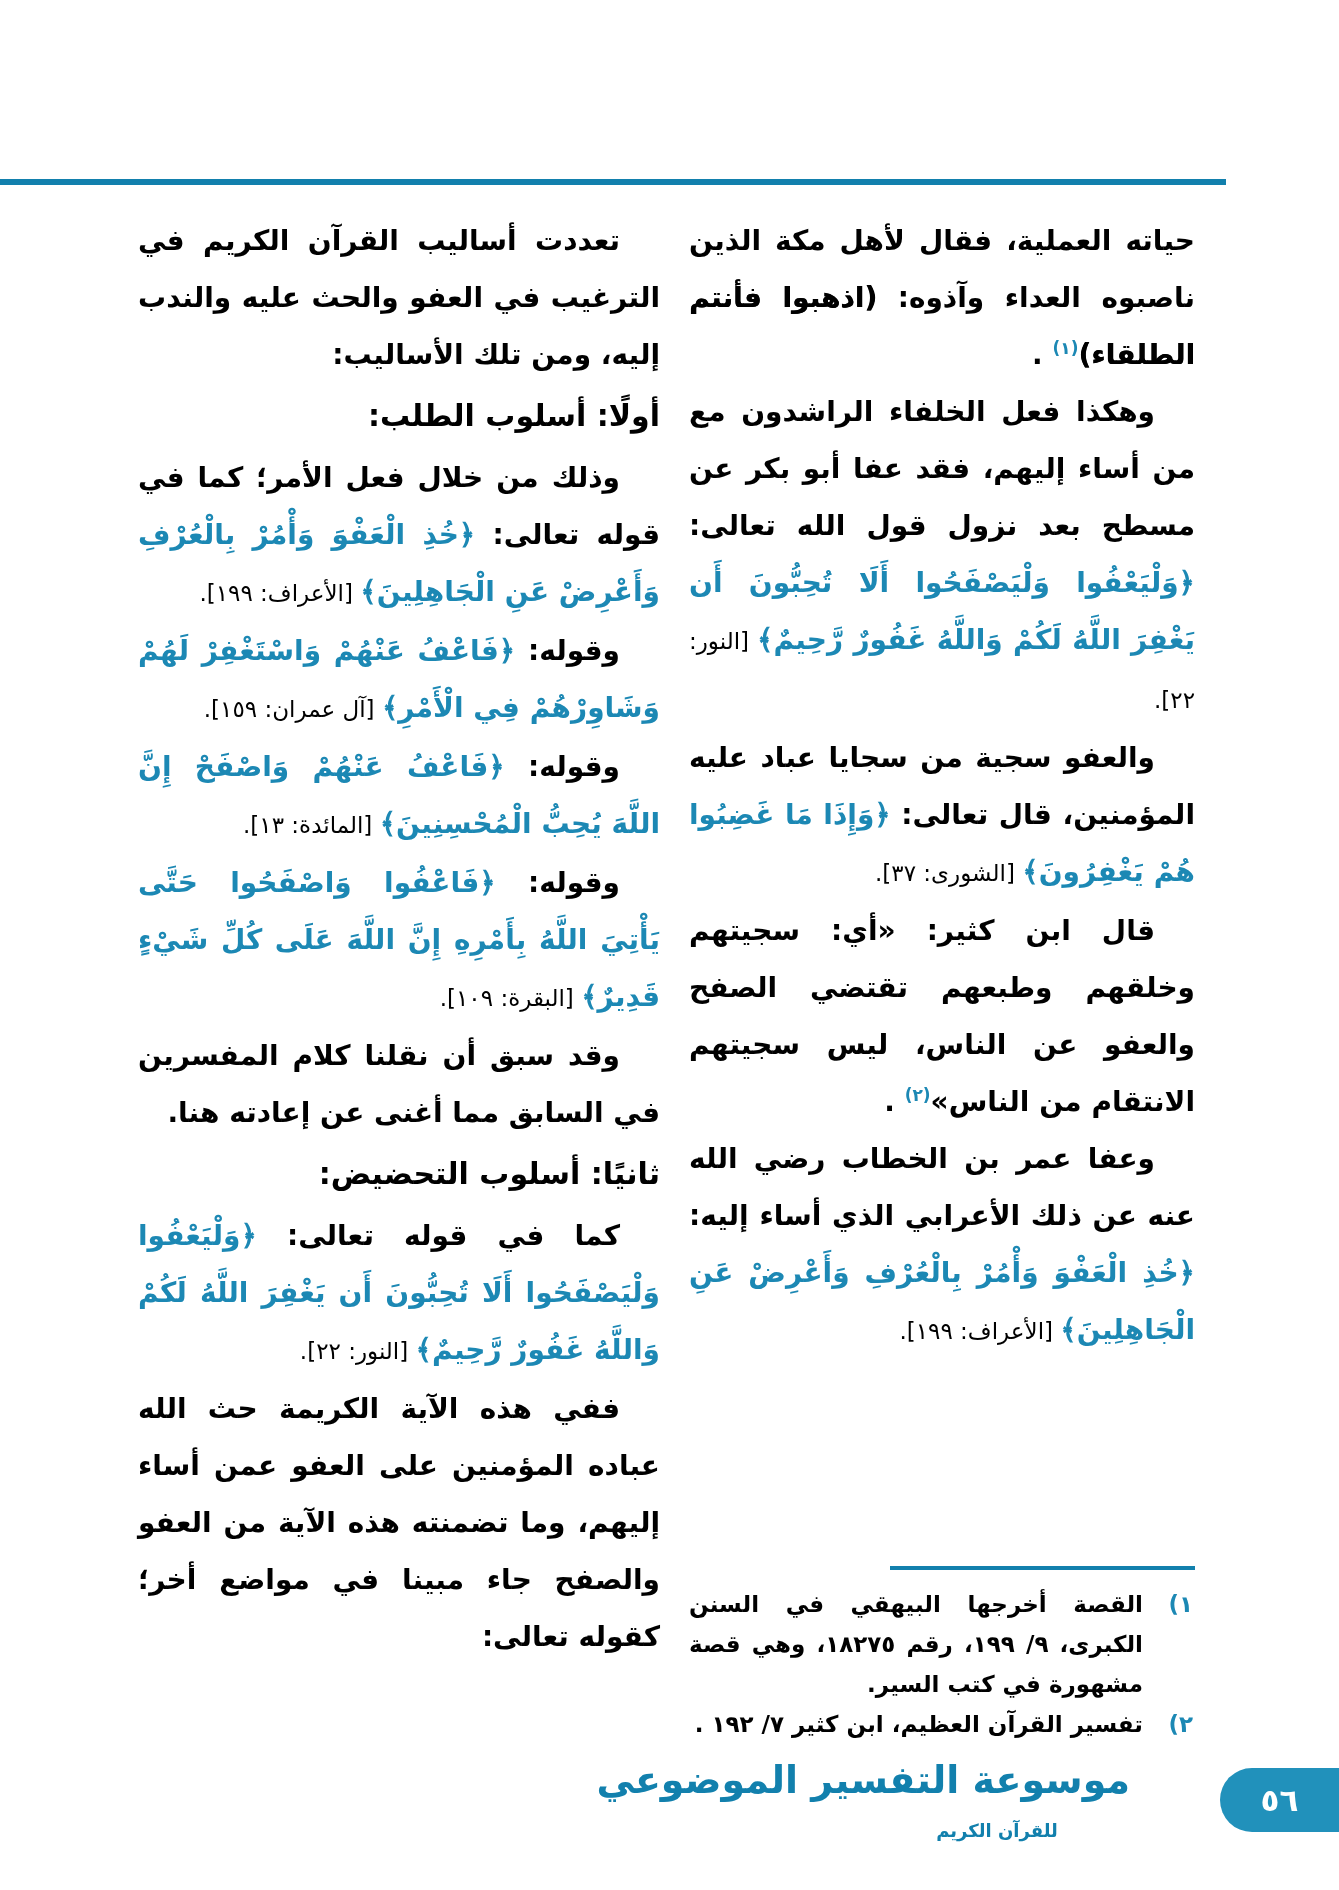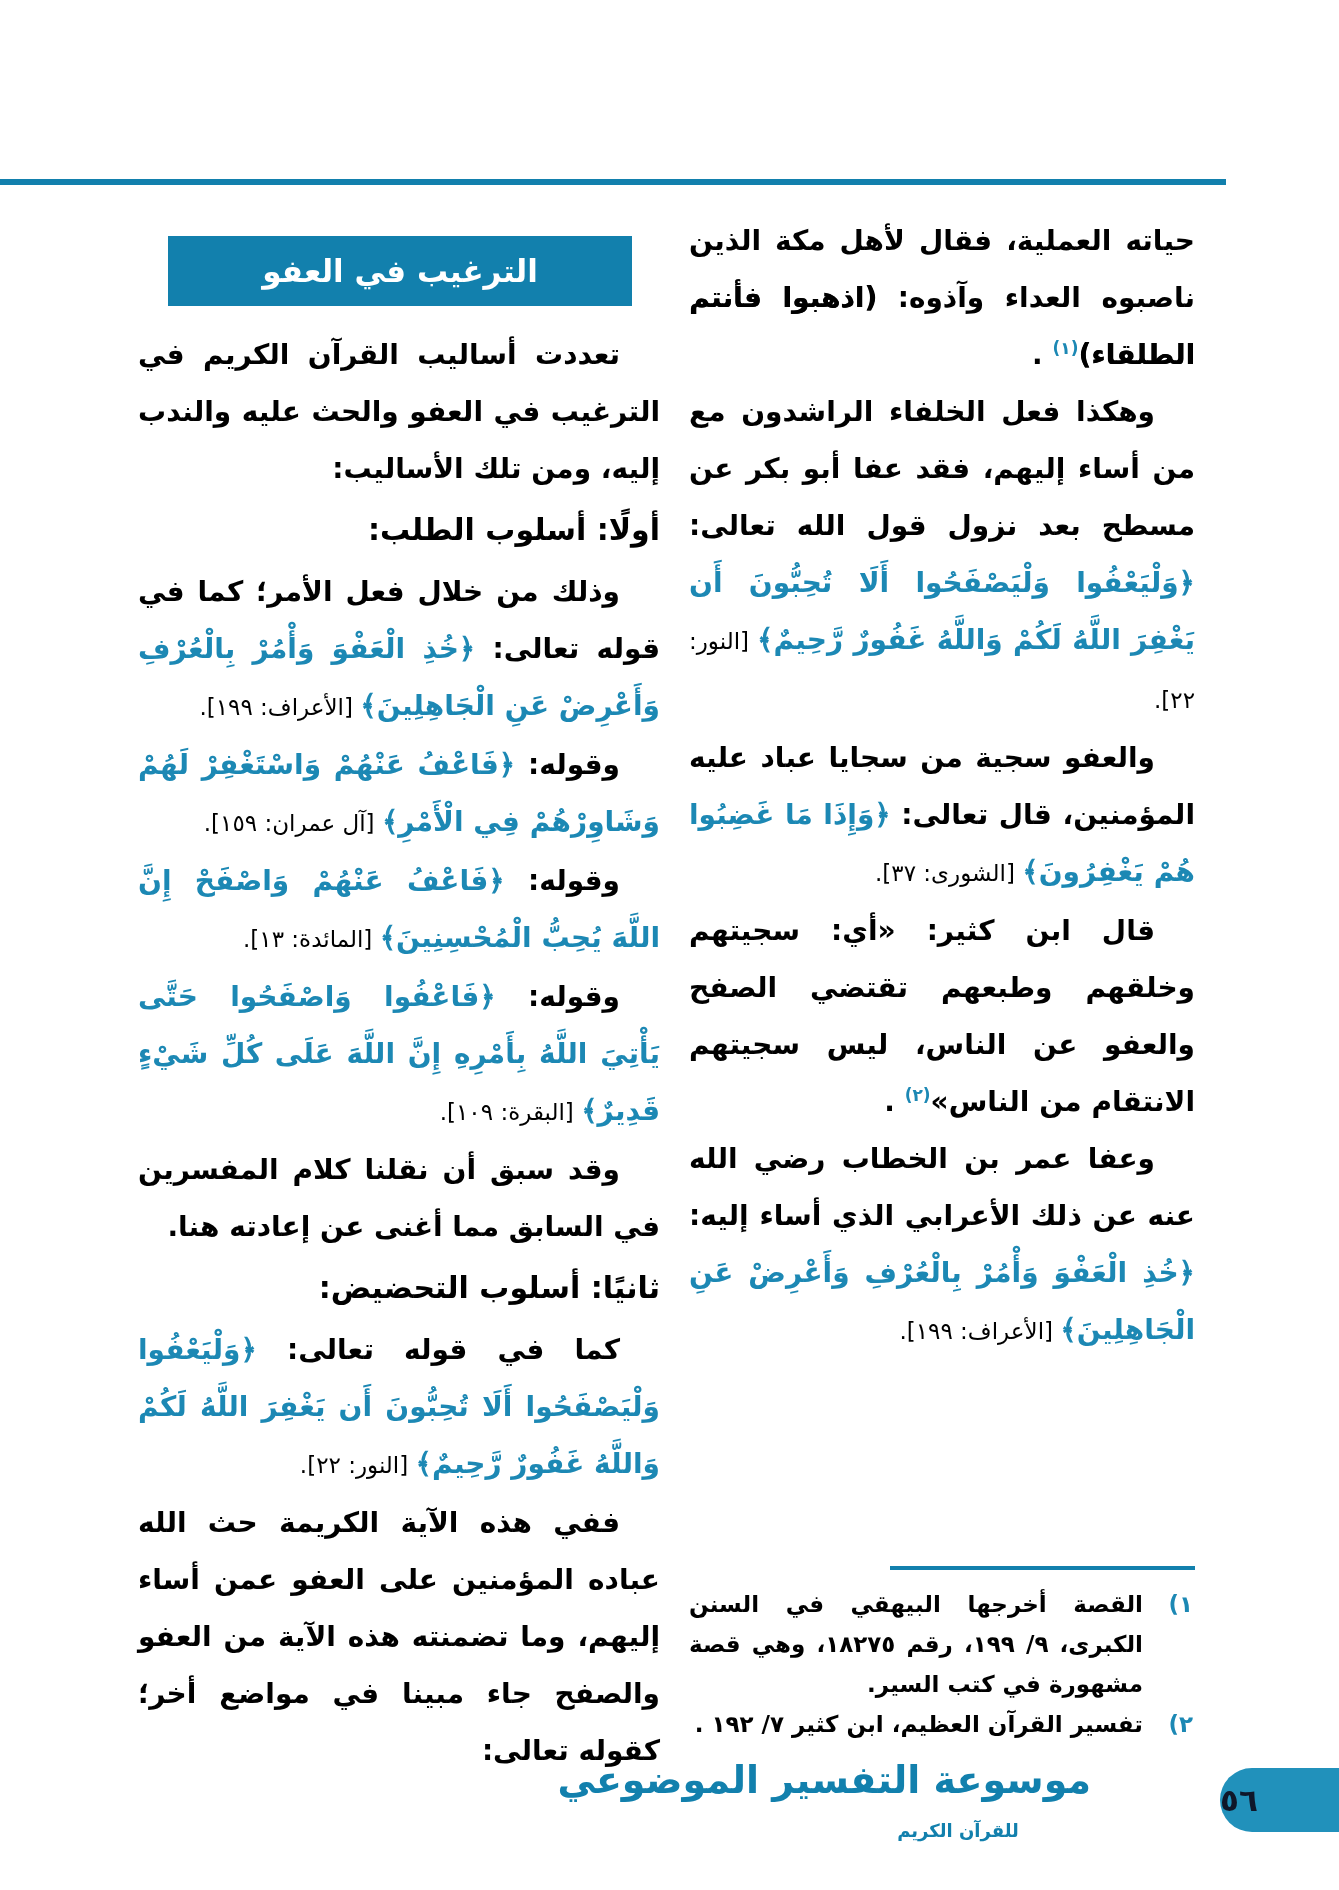--- a/index.html
+++ b/index.html
@@ -117,21 +117,21 @@
     position: absolute;
     right: 2px;
     top: 0;
     color: #1c88b4;
   }
 
   
   .footer-logo {
     position: absolute;
     top: 1758px;
-    left: 825px;
+    left: 864px;
     width: 266px;
     text-align: center;
     color: #1280ad;
   }
   .logo-main {
     font-size: 38px;
     font-weight: 700;
     line-height: 1.2;
     letter-spacing: -2px;
     white-space: nowrap;
@@ -142,46 +142,43 @@
     margin-top: 16px;
   }
   .page-badge {
     position: absolute;
     top: 1768px;
     right: 0;
     width: 119px;
     height: 64px;
     background: #2191bb;
     border-radius: 32px 0 0 32px;
-    color: #0f172a;
+    color: #ffffff;
     font-size: 31px;
     line-height: 64px;
-    text-align: left;
+    text-align: center;
   }
 </style>
 </head>
 <body>
 
 <div class="page">
 
 
   <div class="header-rule"></div>
 
   <div class="col col-right">
       <p class="para body"><span class="seg-text">حياته العملية، فقال لأهل مكة الذين ناصبوه العداء وآذوه: </span><span class="seg-strong">(اذهبوا فأنتم الطلقاء)</span><span class="seg-sup">(١)</span><span class="seg-text"> .</span></p>
       <p class="para body indent"><span class="seg-text">وهكذا فعل الخلفاء الراشدون مع من أساء إليهم، فقد عفا أبو بكر عن مسطح بعد نزول قول الله تعالى: </span><span class="seg-quran">﴿وَلْيَعْفُوا وَلْيَصْفَحُوا أَلَا تُحِبُّونَ أَن يَغْفِرَ اللَّهُ لَكُمْ وَاللَّهُ غَفُورٌ رَّحِيمٌ﴾</span><span class="seg-ref"> [النور: ٢٢].</span></p>
       <p class="para body indent"><span class="seg-text">والعفو سجية من سجايا عباد عليه المؤمنين، قال تعالى: </span><span class="seg-quran">﴿وَإِذَا مَا غَضِبُوا هُمْ يَغْفِرُونَ﴾</span><span class="seg-ref"> [الشورى: ٣٧].</span></p>
       <p class="para body indent"><span class="seg-text">قال ابن كثير: «أي: سجيتهم وخلقهم وطبعهم تقتضي الصفح والعفو عن الناس، ليس سجيتهم الانتقام من الناس»</span><span class="seg-sup">(٢)</span><span class="seg-text"> .</span></p>
       <p class="para body indent"><span class="seg-text">وعفا عمر بن الخطاب رضي الله عنه عن ذلك الأعرابي الذي أساء إليه: </span><span class="seg-quran">﴿خُذِ الْعَفْوَ وَأْمُرْ بِالْعُرْفِ وَأَعْرِضْ عَنِ الْجَاهِلِينَ﴾</span><span class="seg-ref"> [الأعراف: ١٩٩].</span></p>
     </div>
 
   <div class="col col-left">
-    <div class="title-box">
-      <span>الترغيب في العفو</span>
-    </div>
     <div>
         <p class="para body indent"><span class="seg-text">تعددت أساليب القرآن الكريم في الترغيب في العفو والحث عليه والندب إليه، ومن تلك الأساليب:</span></p>
         <p class="para heading"><span class="seg-text">أولًا: أسلوب الطلب:</span></p>
         <p class="para body indent"><span class="seg-text">وذلك من خلال فعل الأمر؛ كما في قوله تعالى: </span><span class="seg-quran">﴿خُذِ الْعَفْوَ وَأْمُرْ بِالْعُرْفِ وَأَعْرِضْ عَنِ الْجَاهِلِينَ﴾</span><span class="seg-ref"> [الأعراف: ١٩٩].</span></p>
         <p class="para body indent"><span class="seg-text">وقوله: </span><span class="seg-quran">﴿فَاعْفُ عَنْهُمْ وَاسْتَغْفِرْ لَهُمْ وَشَاوِرْهُمْ فِي الْأَمْرِ﴾</span><span class="seg-ref"> [آل عمران: ١٥٩].</span></p>
         <p class="para body indent"><span class="seg-text">وقوله: </span><span class="seg-quran">﴿فَاعْفُ عَنْهُمْ وَاصْفَحْ إِنَّ اللَّهَ يُحِبُّ الْمُحْسِنِينَ﴾</span><span class="seg-ref"> [المائدة: ١٣].</span></p>
         <p class="para body indent"><span class="seg-text">وقوله: </span><span class="seg-quran">﴿فَاعْفُوا وَاصْفَحُوا حَتَّى يَأْتِيَ اللَّهُ بِأَمْرِهِ إِنَّ اللَّهَ عَلَى كُلِّ شَيْءٍ قَدِيرٌ﴾</span><span class="seg-ref"> [البقرة: ١٠٩].</span></p>
         <p class="para body indent"><span class="seg-text">وقد سبق أن نقلنا كلام المفسرين في السابق مما أغنى عن إعادته هنا.</span></p>
         <p class="para heading"><span class="seg-text">ثانيًا: أسلوب التحضيض:</span></p>
         <p class="para body indent"><span class="seg-text">كما في قوله تعالى: </span><span class="seg-quran">﴿وَلْيَعْفُوا وَلْيَصْفَحُوا أَلَا تُحِبُّونَ أَن يَغْفِرَ اللَّهُ لَكُمْ وَاللَّهُ غَفُورٌ رَّحِيمٌ﴾</span><span class="seg-ref"> [النور: ٢٢].</span></p>

